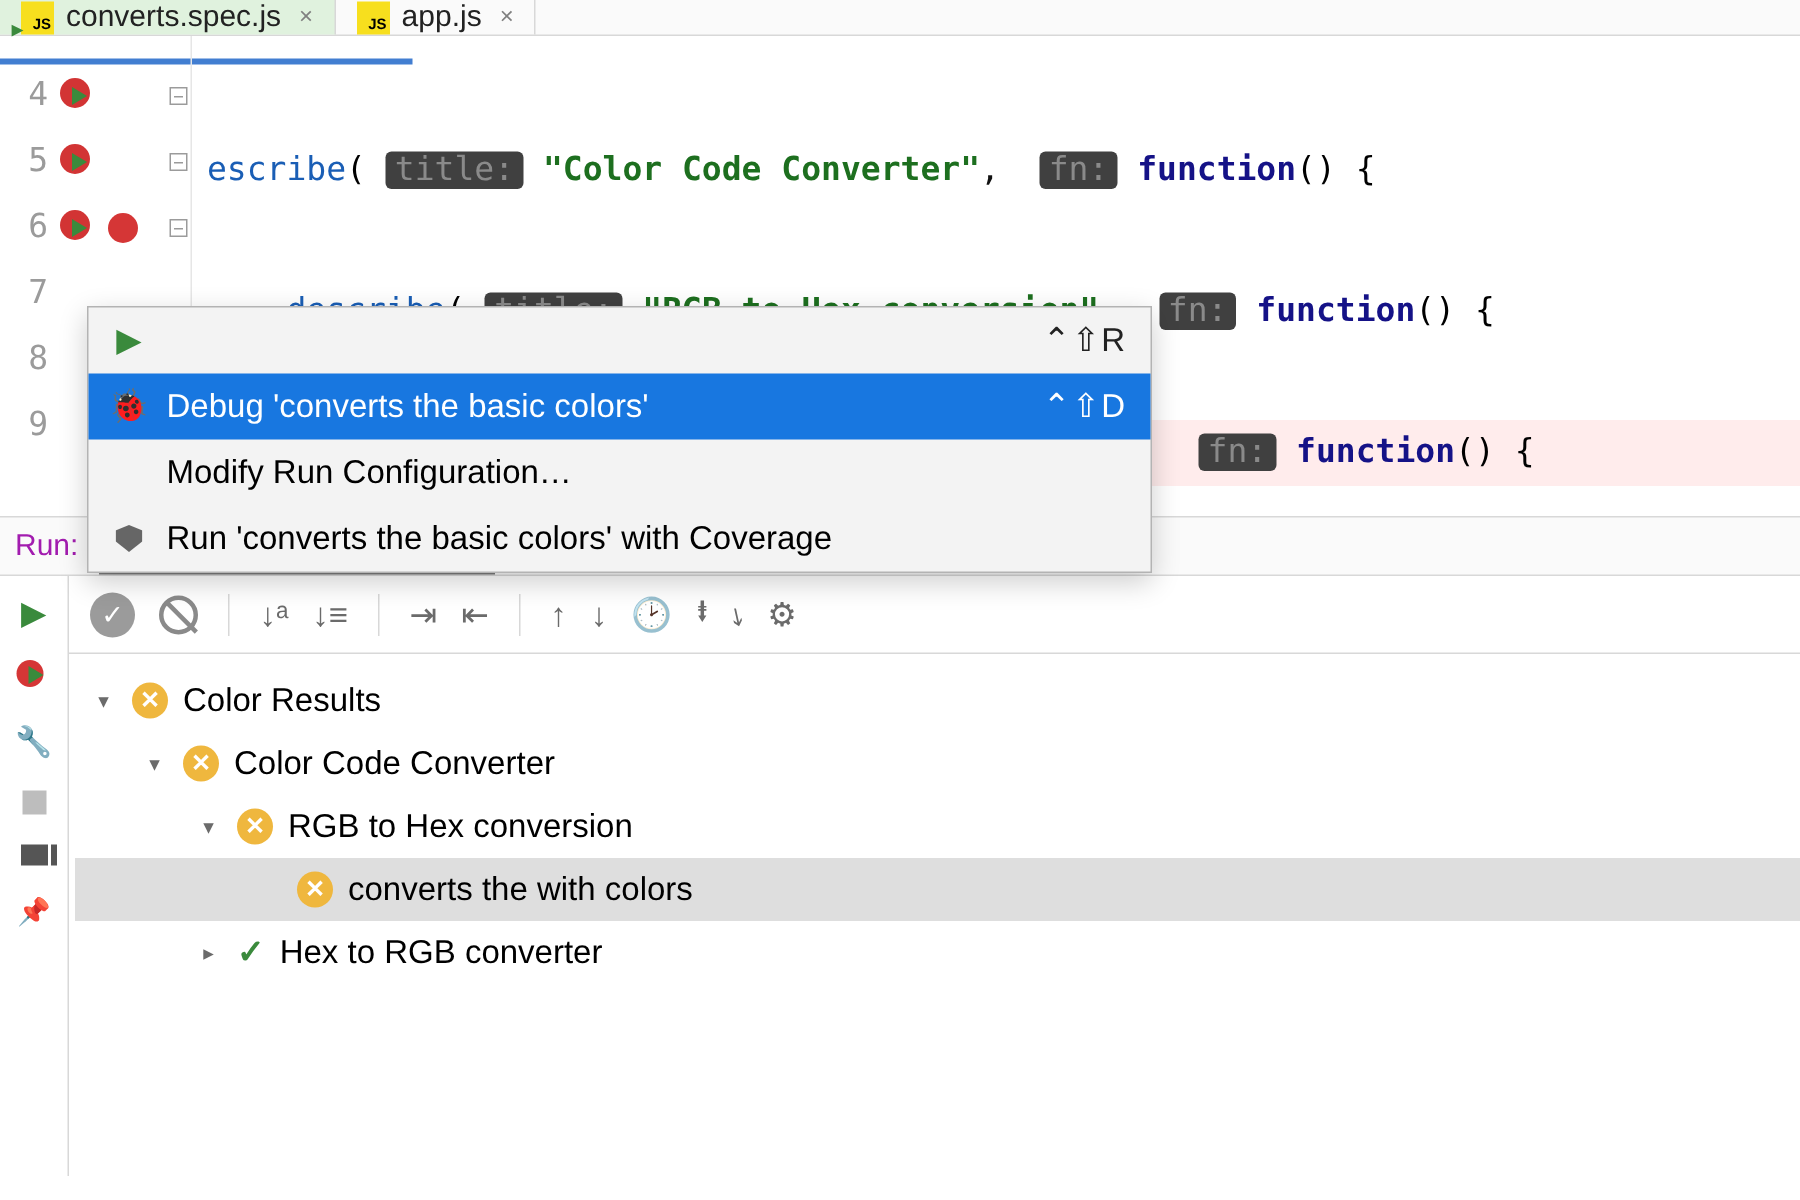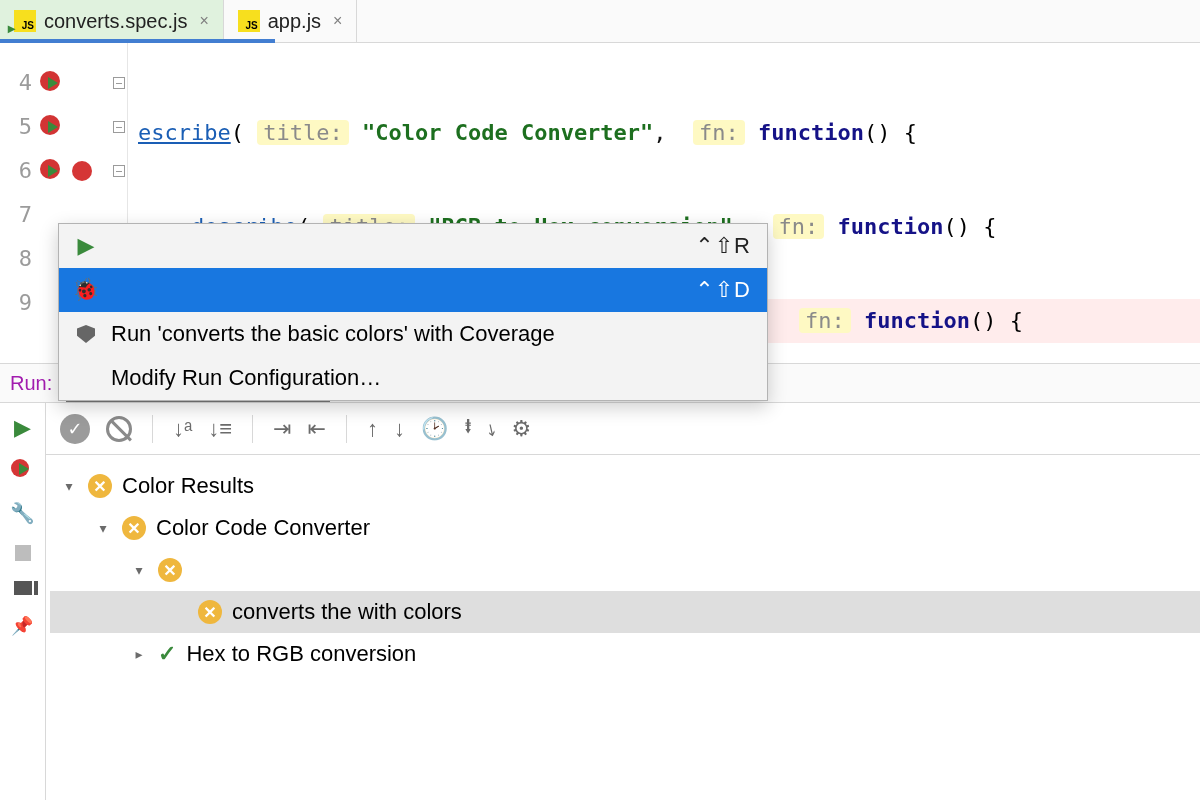--- a/index.html
+++ b/index.html
@@ -9,21 +9,21 @@
     background: #ffffff;
     width: 1200px;
     height: 800px;
     overflow: hidden;
     position: relative;
   }
 
   
   .tabs {
     display: flex;
-    height: 43px;
+    height: 24px;
     border-bottom: 1px solid #d8d8d8;
     align-items: stretch;
     background: #fafafa;
   }
   .tab {
     display: flex;
     align-items: center;
     gap: 8px;
     padding: 0 14px;
     border-right: 1px solid #d8d8d8;
@@ -101,22 +101,22 @@
     padding-top: 18px;
     font-family: Menlo, Consolas, monospace;
     font-size: 22px;
     white-space: pre;
     padding-left: 10px;
     position: relative;
     overflow: hidden;
   }
   .code .line { height: 44px; line-height: 44px; }
   .line-bp-highlight { background: #ffecec; }
-  .fn-call { color: #1a5eb5; text-decoration: underline; }
-  .hint { color: #8a8a8a; background: #fef9c3; border-radius:4px; padding: 0 6px; }
+  .fn-call { color: #1a5eb5; }
+  .hint { color: #8a8a8a; background: #404040; border-radius:4px; padding: 0 6px; }
   .string { color: #1d6f1f; font-weight: 600; }
   .kw { color: #151287; font-weight: 600; }
   .comma { color: #111; }
 
   
   .ctx {
     position: absolute;
     left: 58px; top: 180px;
     width: 710px;
     background: #f3f3f3;
@@ -263,31 +263,32 @@
     
   </div>
 
   <div class="ctx">
     <div class="item">
       <span class="ic ic-run">▶</span>
       <span class="sc">⌃⇧R</span>
     </div>
     <div class="item sel">
       <span class="ic ic-debug">🐞</span>
+      <span>Debug 'converts the basic colors'</span>
       <span class="sc">⌃⇧D</span>
+    </div>
+    <div class="item">
+      <span class="ic"></span>
+      <span>Modify Run Configuration…</span>
     </div>
     <div class="item">
       <span class="ic">
           <span class="ic-cov"></span>
         </span>
       <span>Run 'converts the basic colors' with Coverage</span>
-    </div>
-    <div class="item">
-      <span class="ic"></span>
-      <span>Modify Run Configuration…</span>
     </div>
   </div>
 </div>
 
 <div class="run-panel-header">
   <span class="run-label">Run:</span>
   <div class="run-tab">
     <span class="mocha-icon">m</span>
     <span>Color Code Converter</span>
     <span class="close">×</span>
@@ -330,26 +331,27 @@
         <span>Color Results</span>
       </div>
       <div class="node lvl1">
         <span class="twisty">▾</span>
         <span class="fail-ic">✕</span>
         <span>Color Code Converter</span>
       </div>
       <div class="node lvl2">
         <span class="twisty">▾</span>
         <span class="fail-ic">✕</span>
+        <span>RGB to Hex conversion</span>
       </div>
       <div class="node lvl3 selected">
         <span class="twisty"></span>
         <span class="fail-ic">✕</span>
         <span>converts the with colors</span>
       </div>
       <div class="node lvl2">
         <span class="twisty">▸</span>
         <span class="pass-ic">✓</span>
-        <span>Hex to RGB conversion</span>
+        <span>Hex to RGB converter</span>
       </div>
     </div>
   </div>
 </div>
 
 </body></html>

